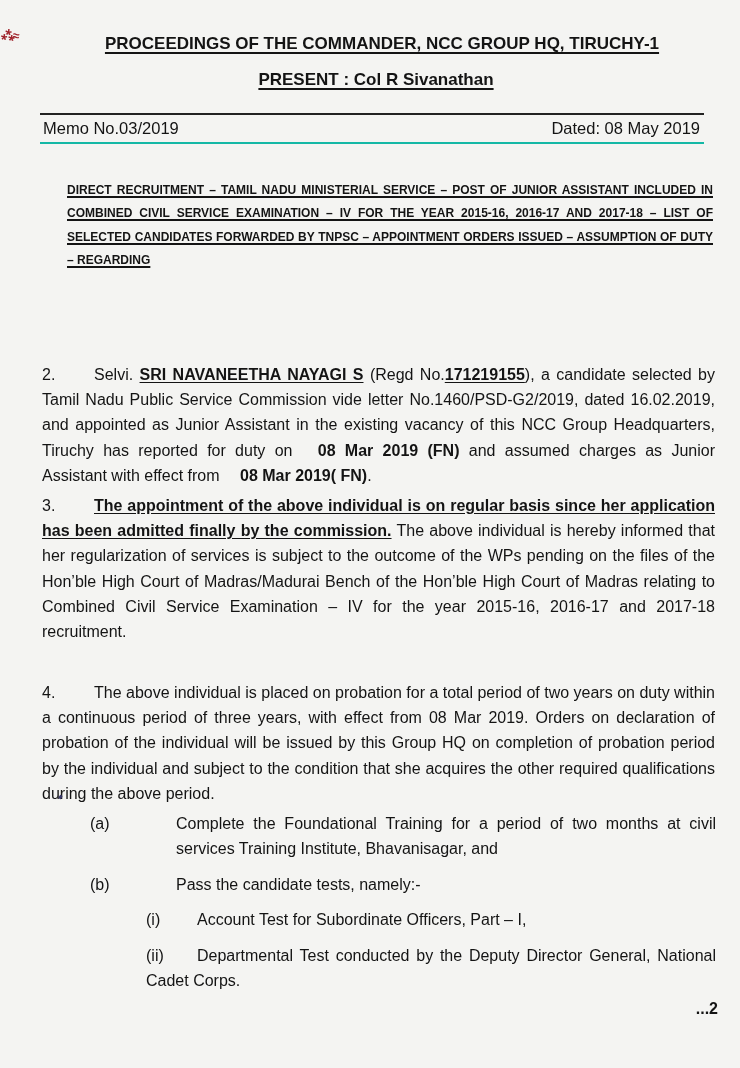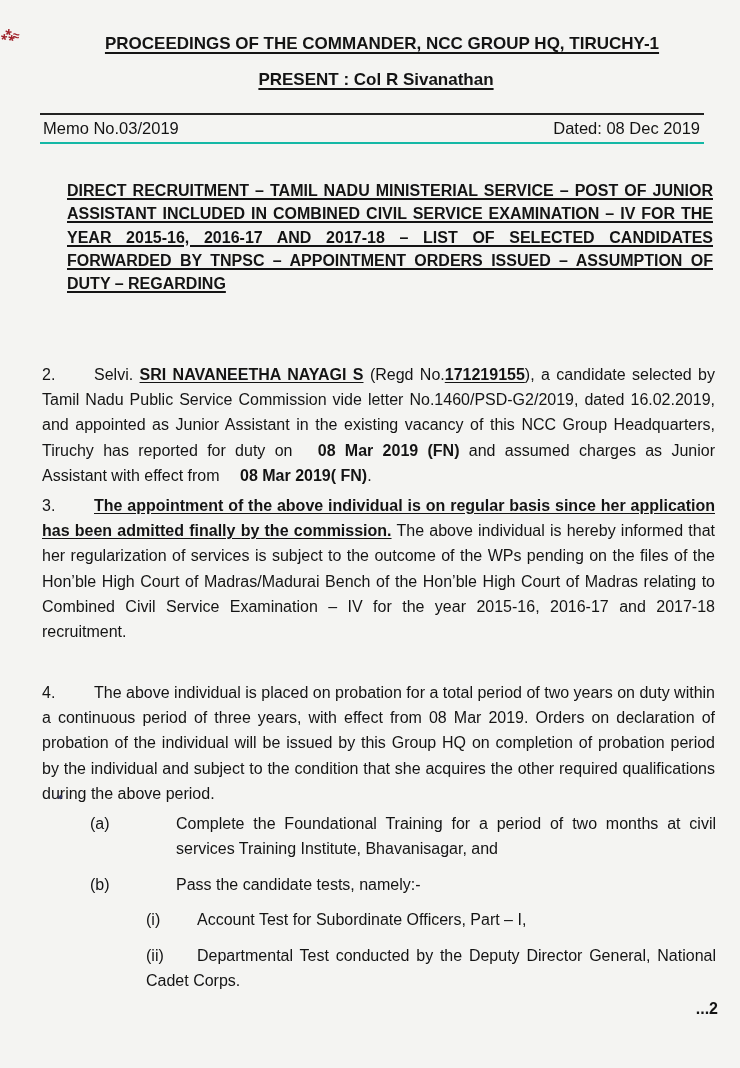--- a/index.html
+++ b/index.html
@@ -25,21 +25,21 @@
     .t2 { top: 70px; left: 6px; }
     .memo-bar {
       position: absolute; left: 40px; top: 113px; width: 664px; height: 27px;
       border-top: 2px solid #222; border-bottom: 2px solid #14b8a6;
       font-size: 16.5px;
     }
     .memo-no { position: absolute; left: 3px; top: 4px; }
     .memo-date { position: absolute; right: 4px; top: 4px; }
     .subject {
       position: absolute; left: 67px; top: 179px; width: 646px;
-      font-weight: bold; font-size: 16px; line-height: 23.3px;
+      font-weight: bold; font-size: 12px; line-height: 23.3px;
       text-align: justify; text-align-last: left;
       text-decoration: underline; text-decoration-thickness: 1.5px; text-underline-offset: 2px;
     }
     .para {
       position: absolute; left: 42px; width: 673px;
       font-size: 16px; line-height: 25.2px; text-align: justify;
     }
     .num { display: inline-block; width: 52px; }
     .bu { font-weight: bold; text-decoration: underline; text-underline-offset: 2px; }
     .b { font-weight: bold; margin-left: 16px; }
@@ -74,21 +74,21 @@
 
 <div class="page">
 
   <div class="stamp-mark">⁂≈</div>
 
   <div class="title t1">PROCEEDINGS OF THE COMMANDER, NCC GROUP HQ, TIRUCHY-1</div>
   <div class="title t2">PRESENT : Col  R Sivanathan</div>
 
   <div class="memo-bar">
     <span class="memo-no">Memo No.03/2019</span>
-    <span class="memo-date">Dated: 08 Dec 2019</span>
+    <span class="memo-date">Dated: 08 May 2019</span>
   </div>
 
   <div class="subject">DIRECT RECRUITMENT – TAMIL NADU MINISTERIAL SERVICE – POST OF JUNIOR ASSISTANT INCLUDED IN COMBINED CIVIL SERVICE EXAMINATION – IV FOR THE YEAR 2015-16, 2016-17 AND 2017-18 – LIST OF SELECTED CANDIDATES FORWARDED BY TNPSC – APPOINTMENT ORDERS ISSUED – ASSUMPTION OF DUTY – REGARDING</div>
 
 
   <div class="para p2">
     <span class="num">2.</span><span>Selvi. </span><span class="bu">SRI  NAVANEETHA  NAYAGI  S</span><span> (Regd No.</span><span class="bu">171219155</span><span>), a candidate selected by Tamil Nadu Public Service Commission vide letter No.1460/PSD-G2/2019, dated 16.02.2019, and appointed as Junior Assistant in the existing vacancy of this NCC Group Headquarters, Tiruchy has reported for duty on </span><span class="b">08 Mar 2019 (FN)</span><span> and assumed charges as  Junior Assistant with effect from </span><span class="b">08 Mar 2019( FN)</span><span>.</span>
   </div>
 
   <div class="para p3">

